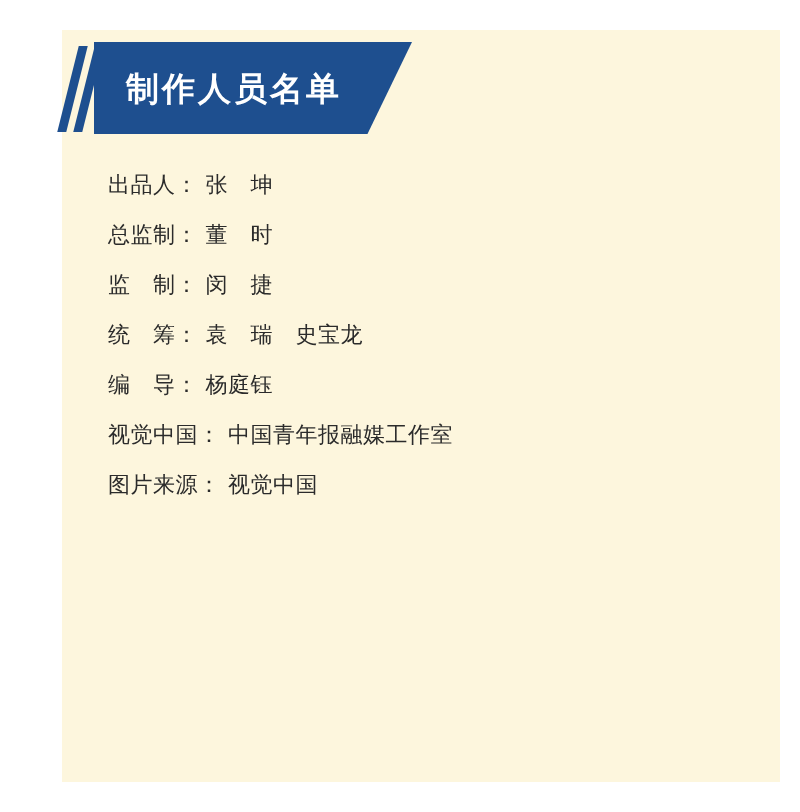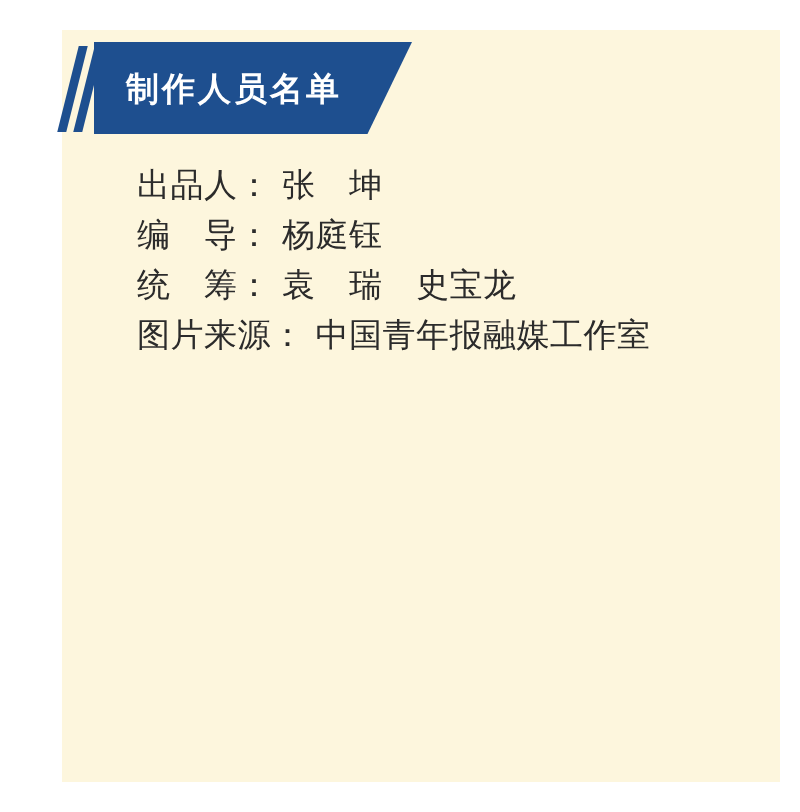--- a/index.html
+++ b/index.html
@@ -75,46 +75,48 @@
 
   
   .credits {
     position: absolute;
     left: 108px;
     top: 160px;
     width: 640px;
   }
 
   .credit-line {
-    font-size: 33px;
+    font-size: 22px;
     color: #2b2b2b;
     line-height: 50px;
     height: 50px;
     white-space: pre;
     letter-spacing: 0.5px;
     font-family: "DejaVu Sans", "Liberation Sans", sans-serif;
-    margin-left: 29px;
   }
 </style>
 </head>
 <body>
 
 <div class="page">
 
   <div class="card"></div>
 
   <div class="accent-bars">
     <div class="accent-bar b1"></div>
     <div class="accent-bar b2"></div>
   </div>
 
   <div class="banner">
     <div class="banner-title">制作人员名单</div>
   </div>
 
   <div class="credits">
     <div class="credit-line">出品人： 张　坤</div>
+    <div class="credit-line">总监制： 董　时</div>
+    <div class="credit-line">监　制： 闵　捷</div>
+    <div class="credit-line">统　筹： 袁　瑞　史宝龙</div>
     <div class="credit-line">编　导： 杨庭钰</div>
-    <div class="credit-line">统　筹： 袁　瑞　史宝龙</div>
-    <div class="credit-line">图片来源： 中国青年报融媒工作室</div>
+    <div class="credit-line">视觉中国： 中国青年报融媒工作室</div>
+    <div class="credit-line">图片来源： 视觉中国</div>
   </div>
 
 </div>
 
 </body></html>

